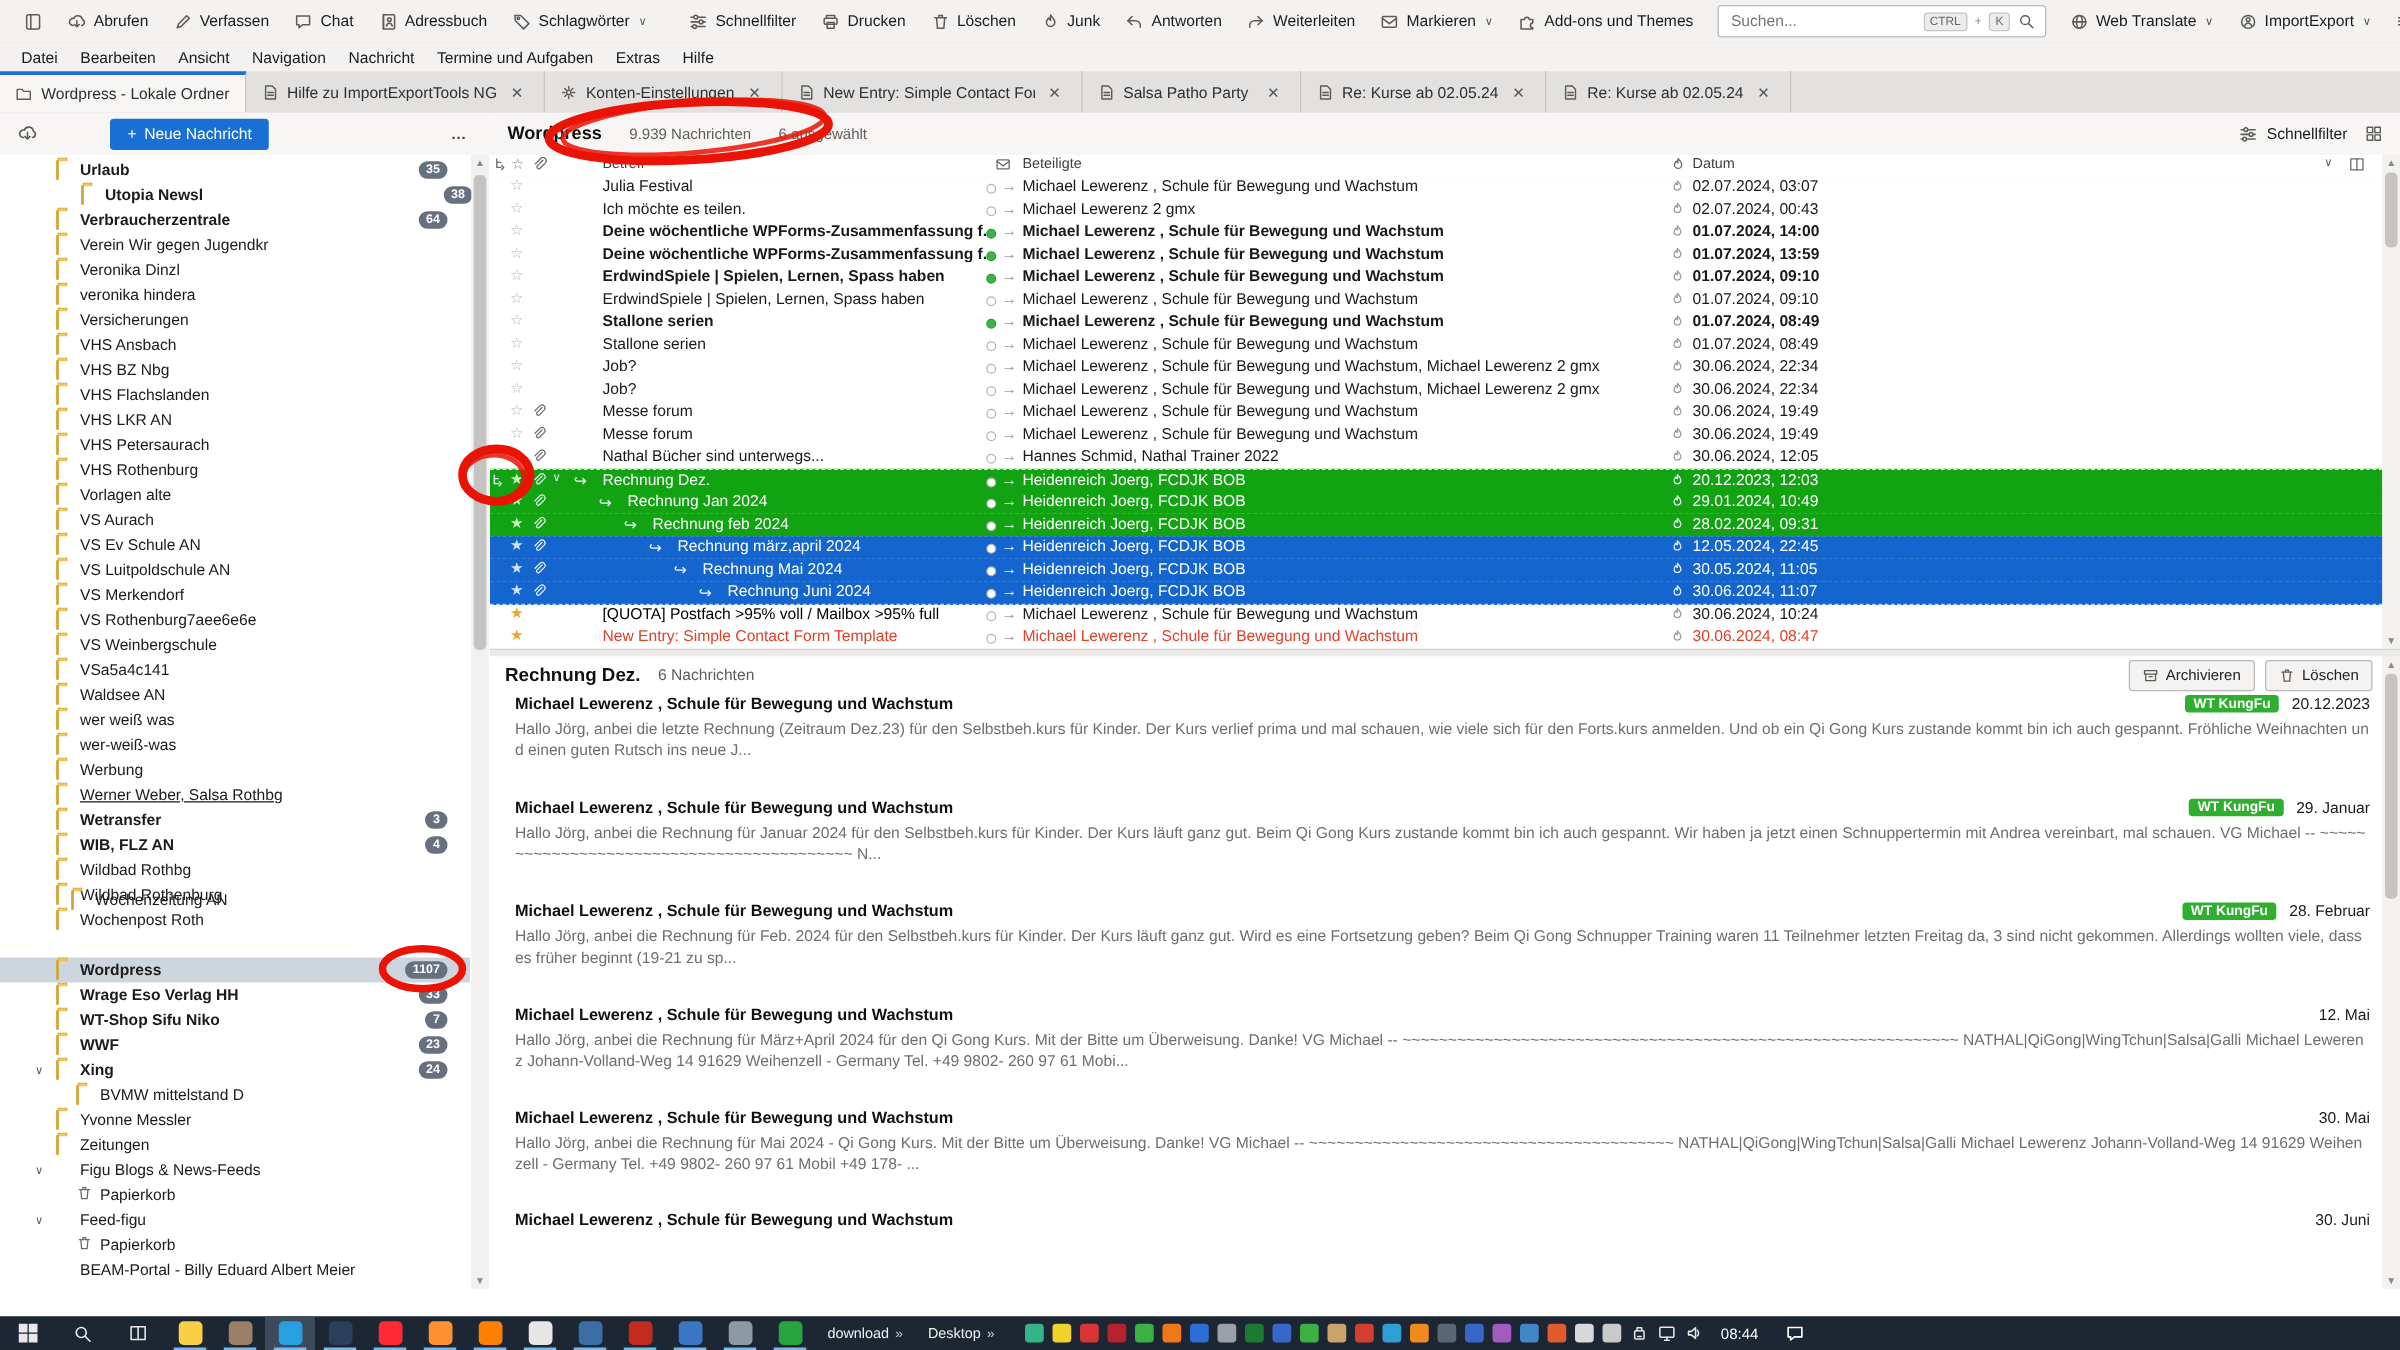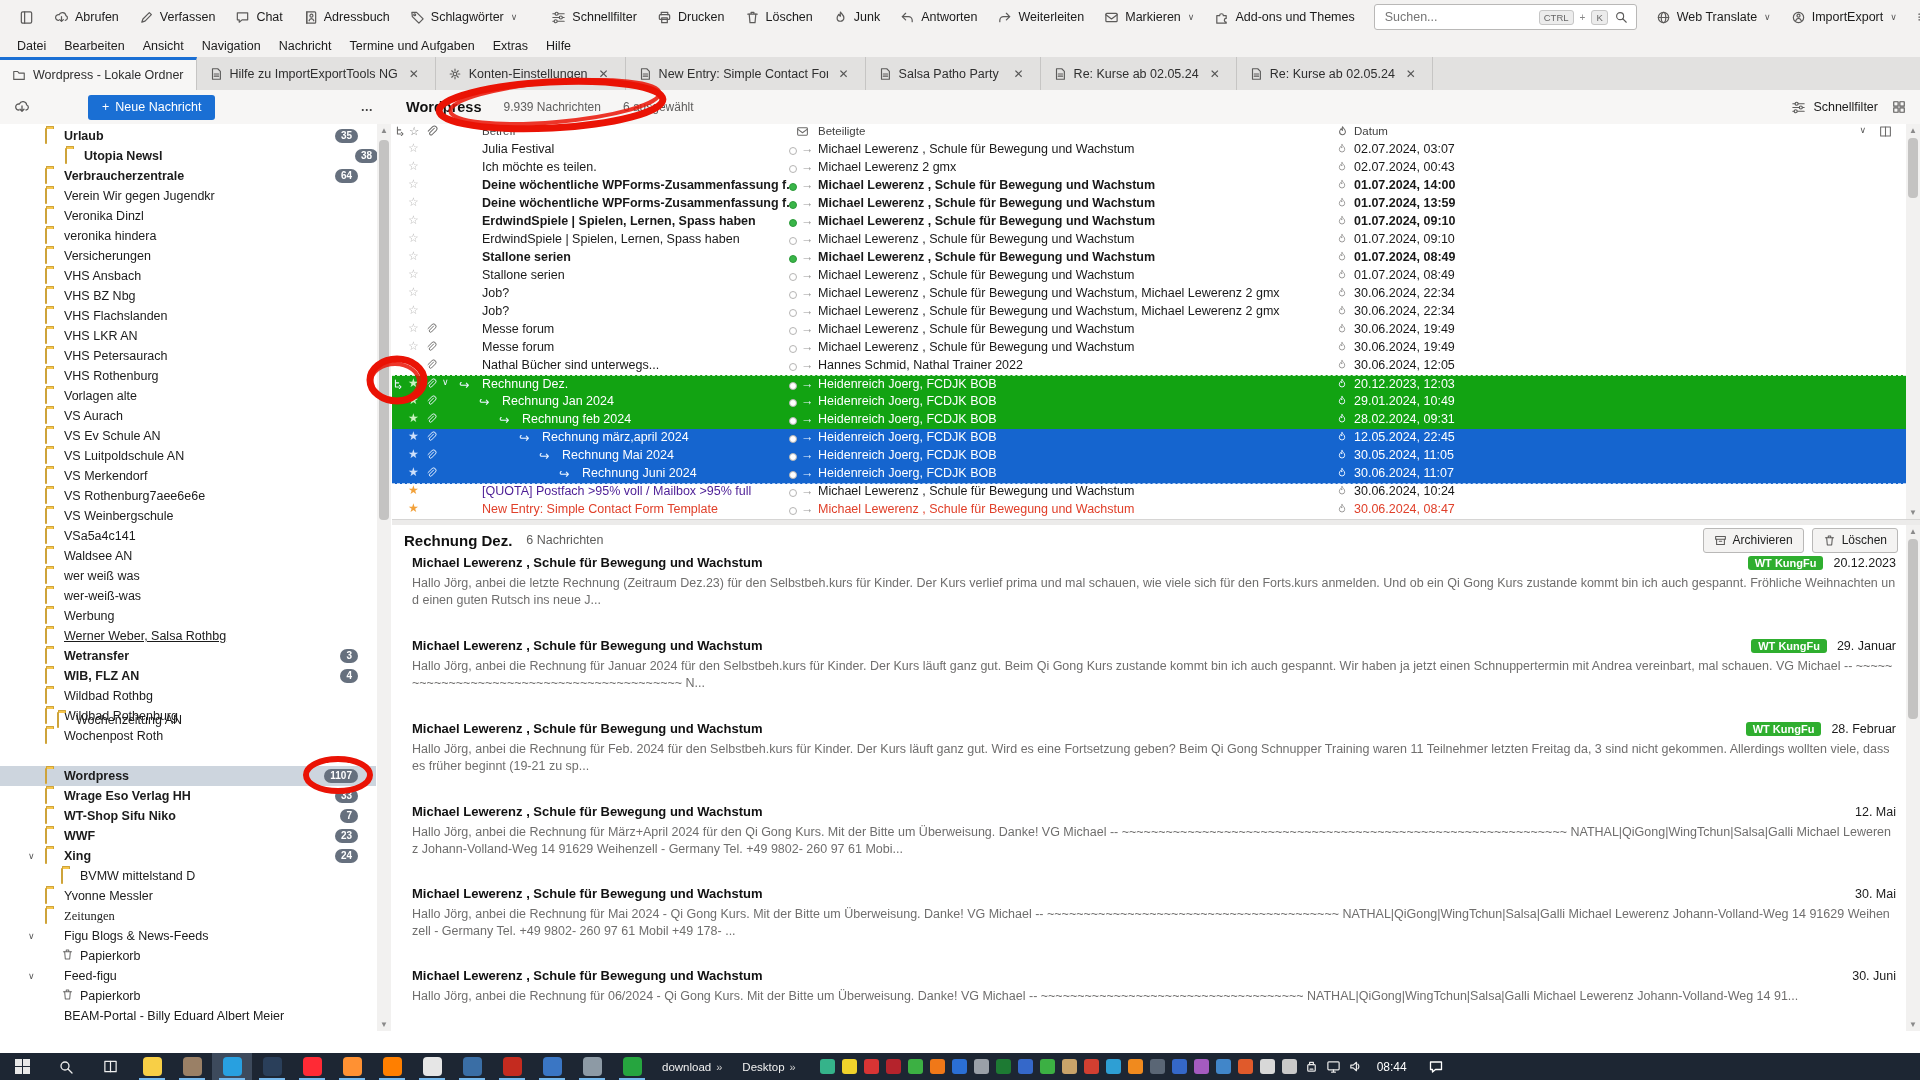--- a/index.html
+++ b/index.html
@@ -560,21 +560,21 @@
       <div class="f-row" style="top: 742px;">
         <span class="f-ico" style="left: 61px;"><span class="folder-shape"></span></span>
         <span class="f-label" style="left: 80px;">BVMW mittelstand D</span>
       </div>
       <div class="f-row" style="top: 762px;">
         <span class="f-ico" style="left: 45px;"><span class="folder-shape"></span></span>
         <span class="f-label" style="left: 64px;">Yvonne Messler</span>
       </div>
       <div class="f-row" style="top: 782px;">
         <span class="f-ico" style="left: 45px;"><span class="folder-shape"></span></span>
-        <span class="f-label" style="left: 64px; font-family: Liberation Serif, serif;">Zeitungen</span>
+        <span class="f-label" style="left: 64px;">Zeitungen</span>
       </div>
       <div class="f-row" style="top: 802px;">
         <span class="f-twisty" style="left: 28px;">∨</span>
         <span class="f-ico" style="left: 45px;"><span class="feed-shape"></span></span>
         <span class="f-label" style="left: 64px;">Figu Blogs &amp; News-Feeds</span>
       </div>
       <div class="f-row" style="top: 822px;">
         <span class="f-ico" style="left: 61px; color: rgb(108, 107, 106);"><svg width="13" height="13" viewBox="0 0 16 16" fill="none" stroke="currentColor" stroke-width="1.3" stroke-linecap="round" stroke-linejoin="round">
             <path d="M3 4.5h10M6.5 4.5v-2h3v2"></path>
             <path d="M4.5 4.5l.8 9h5.4l.8-9"></path>
@@ -969,21 +969,21 @@
         <span class="m-part">Heidenreich Joerg, FCDJK BOB</span>
         <span class="ico m-flame">
           <svg width="12" height="12" viewBox="0 0 16 16" fill="none" stroke="currentColor" stroke-width="1.3" stroke-linecap="round" stroke-linejoin="round">
             <path d="M8 2.2c.8 1.8 3.6 3 3.6 6.2a3.6 3.6 0 1 1-7.2 0c0-1.7 1.2-2.7 1.8-3.7.4.8.8 1.3 1.8 1.9-.5-1.7-.5-3 0-4.4z"></path>
           </svg>
         </span>
         <span class="m-date">30.06.2024, 11:07</span>
       </div>
       <div class="m-row" style="top: 342px;">
         <span class="m-star" style="color: rgb(242, 161, 58);">★</span>
-        <span class="m-subj" style="left: 90px; color: #4c1d95;">[QUOTA] Postfach &gt;95% voll / Mailbox &gt;95% full</span>
+        <span class="m-subj" style="left: 90px; color: #000000;">[QUOTA] Postfach &gt;95% voll / Mailbox &gt;95% full</span>
         <span class="m-dot"></span>
         <span class="m-fwd">→</span>
         <span class="m-part">Michael Lewerenz , Schule für Bewegung und Wachstum</span>
         <span class="ico m-flame">
           <svg width="12" height="12" viewBox="0 0 16 16" fill="none" stroke="currentColor" stroke-width="1.3" stroke-linecap="round" stroke-linejoin="round">
             <path d="M8 2.2c.8 1.8 3.6 3 3.6 6.2a3.6 3.6 0 1 1-7.2 0c0-1.7 1.2-2.7 1.8-3.7.4.8.8 1.3 1.8 1.9-.5-1.7-.5-3 0-4.4z"></path>
           </svg>
         </span>
         <span class="m-date">30.06.2024, 10:24</span>
       </div>
@@ -1084,21 +1084,20 @@
         </div>
         <div class="card-snippet">Hallo Jörg, anbei die Rechnung für Mai 2024  - Qi Gong Kurs. Mit der Bitte um Überweisung. Danke! VG Michael -- ~~~~~~~~~~~~~~~~~~~~~~~~~~~~~~~~~~~~~~~~ NATHAL|QiGong|WingTchun|Salsa|Galli Michael Lewerenz Johann-Volland-Weg 14 91629 Weihenzell - Germany Tel. +49 9802- 260 97 61 Mobil +49 178- ...</div>
       </div>
       <div class="card" style="top: 413px;">
         <div class="card-top">
           <span class="card-sender">Michael Lewerenz , Schule für Bewegung und Wachstum</span>
           <div class="card-right">
             <span class="card-date">30. Juni</span>
           </div>
         </div>
-        <div class="card-snippet">Hallo Jörg, anbei die Rechnung für 06/2024  - Qi Gong Kurs. Mit der Bitte um Überweisung. Danke! VG Michael -- ~~~~~~~~~~~~~~~~~~~~~~~~~~~~~~~~~~~~ NATHAL|QiGong|WingTchun|Salsa|Galli Michael Lewerenz Johann-Volland-Weg 14 91...</div>
       </div>
     </div>
 
   <div class="abs scroll" style="right:0;top:525px;width:14px;bottom:49px;">
     <div class="arr" style="top:2px">▲</div>
     <div class="thumb" style="top:14px;height:180px"></div>
     <div class="arr" style="bottom:2px">▼</div>
   </div>
 
 

